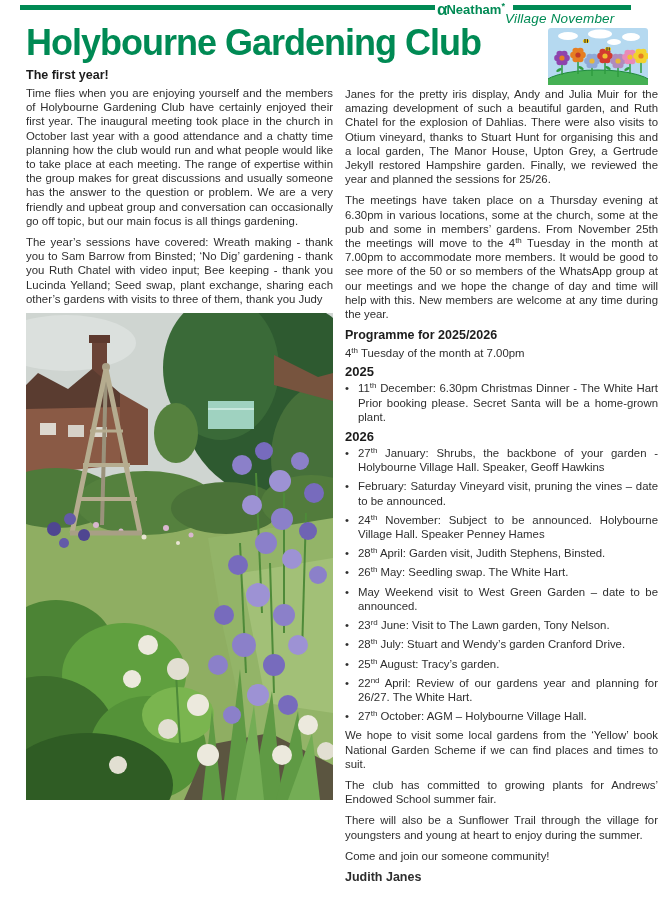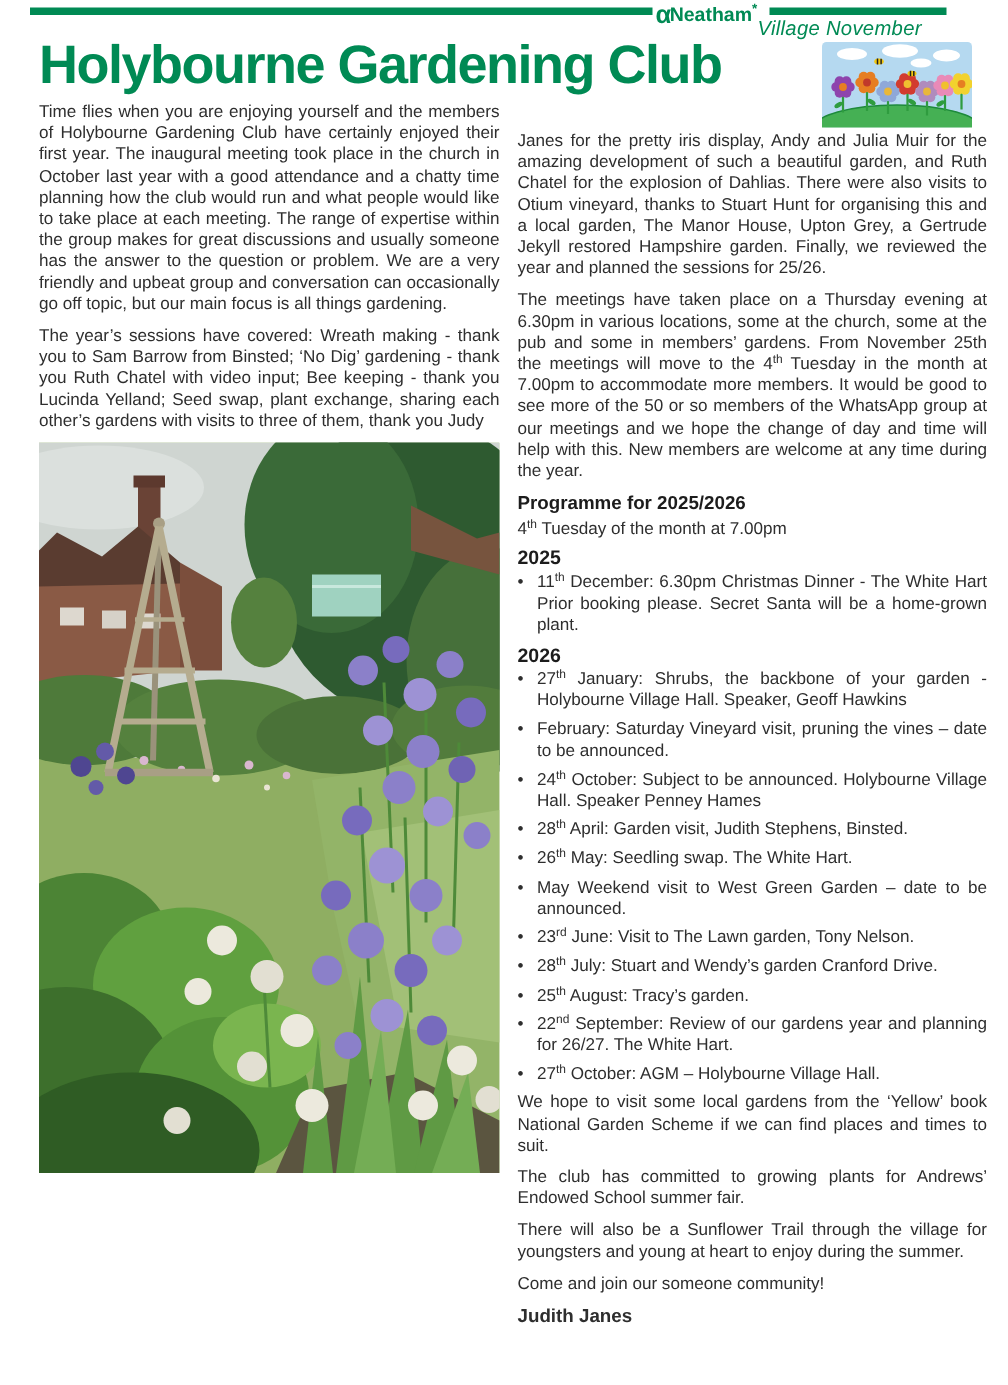--- a/index.html
+++ b/index.html
@@ -119,20 +119,21 @@
       <ellipse cx="60" cy="21" rx="3" ry="1.9" fill="#f2c70f"></ellipse>
       <line x1="59" y1="19.2" x2="59" y2="22.8" stroke="#222" stroke-width="1"></line>
       <line x1="61.2" y1="19.4" x2="61.2" y2="22.6" stroke="#222" stroke-width="1"></line>
     </g>
   </svg>
 </div>
 
 <div class="columns">
 
   <div class="col-left">
+    <h2 class="sec-h">The first year!</h2>
     <p class="body">Time flies when you are enjoying yourself and the members of Holybourne Gardening Club have certainly enjoyed their first year. The inaugural meeting took place in the church in October last year with a good attendance and a chatty time planning how the club would run and what people would like to take place at each meeting. The range of expertise within the group makes for great discussions and usually someone has the answer to the question or problem. We are a very friendly and upbeat group and conversation can occasionally go off topic, but our main focus is all things gardening.</p>
     <p class="body">The year’s sessions have covered: Wreath making - thank you to Sam Barrow from Binsted; ‘No Dig’ gardening - thank you Ruth Chatel with video input; Bee keeping - thank you Lucinda Yelland; Seed swap, plant exchange, sharing each other’s gardens with visits to three of them, thank you Judy</p>
 
     <div class="photo">
       <svg viewBox="0 0 307 487" preserveAspectRatio="none" aria-hidden="true">
         <rect width="307" height="487" fill="#8fae62"></rect>
         <rect width="307" height="210" fill="#cfd5d1"></rect>
         <ellipse cx="40" cy="30" rx="70" ry="28" fill="#dbe0dd"></ellipse>
         <ellipse cx="250" cy="85" rx="95" ry="100" fill="#2e5a30"></ellipse>
         <ellipse cx="195" cy="55" rx="58" ry="72" fill="#3a6a38"></ellipse>
@@ -267,28 +268,28 @@
     <ul class="programme">
       <li>
         <span class="bullet">•</span><span>11</span><sup>th</sup><span> December: 6.30pm Christmas Dinner - The White Hart Prior booking please. Secret Santa will be a home-grown plant.</span>
       </li>
     </ul>
 
     <h3 class="year-h">2026</h3>
     <ul class="programme">
       <li><span class="bullet">•</span><span>27</span><sup>th</sup><span> January: Shrubs, the backbone of your garden - Holybourne Village Hall. Speaker, Geoff Hawkins</span></li>
       <li><span class="bullet">•</span><span></span><sup></sup><span>February: Saturday Vineyard visit, pruning the vines – date to be announced.</span></li>
-      <li><span class="bullet">•</span><span>24</span><sup>th</sup><span> October: Subject to be announced. Holybourne Village Hall. Speaker Penney Hames</span></li>
+      <li><span class="bullet">•</span><span>24</span><sup>th</sup><span> November: Subject to be announced. Holybourne Village Hall. Speaker Penney Hames</span></li>
       <li><span class="bullet">•</span><span>28</span><sup>th</sup><span> April: Garden visit, Judith Stephens, Binsted.</span></li>
       <li><span class="bullet">•</span><span>26</span><sup>th</sup><span> May: Seedling swap. The White Hart.</span></li>
       <li><span class="bullet">•</span><span></span><sup></sup><span>May Weekend visit to West Green Garden – date to be announced.</span></li>
       <li><span class="bullet">•</span><span>23</span><sup>rd</sup><span> June: Visit to The Lawn garden, Tony Nelson.</span></li>
       <li><span class="bullet">•</span><span>28</span><sup>th</sup><span> July: Stuart and Wendy’s garden Cranford Drive.</span></li>
       <li><span class="bullet">•</span><span>25</span><sup>th</sup><span> August: Tracy’s garden.</span></li>
-      <li><span class="bullet">•</span><span>22</span><sup>nd</sup><span> September: Review of our gardens year and planning for 26/27. The White Hart.</span></li>
+      <li><span class="bullet">•</span><span>22</span><sup>nd</sup><span> April: Review of our gardens year and planning for 26/27. The White Hart.</span></li>
       <li><span class="bullet">•</span><span>27</span><sup>th</sup><span> October: AGM – Holybourne Village Hall.</span></li>
     </ul>
 
     <p class="body">We hope to visit some local gardens from the ‘Yellow’ book National Garden Scheme if we can find places and times to suit.</p>
     <p class="body">The club has committed to growing plants for Andrews’ Endowed School summer fair.</p>
     <p class="body">There will also be a Sunflower Trail through the village for youngsters and young at heart to enjoy during the summer.</p>
     <p class="body">Come and join our someone community!</p>
     <p class="signature">Judith Janes</p>
   </div>
 

